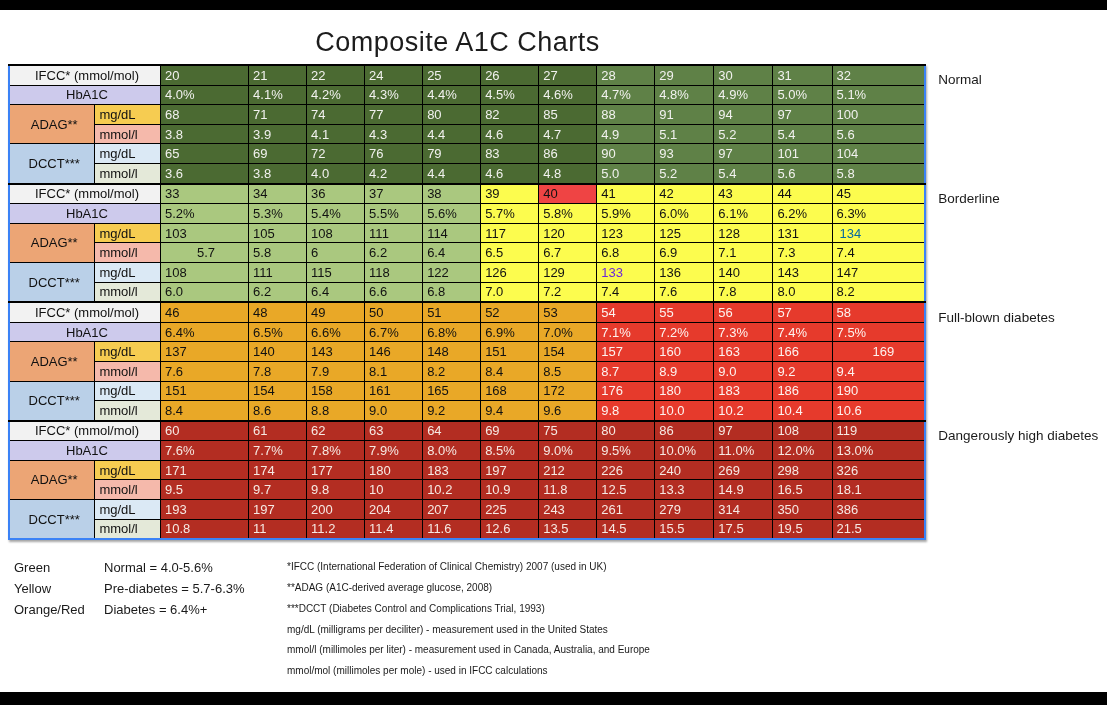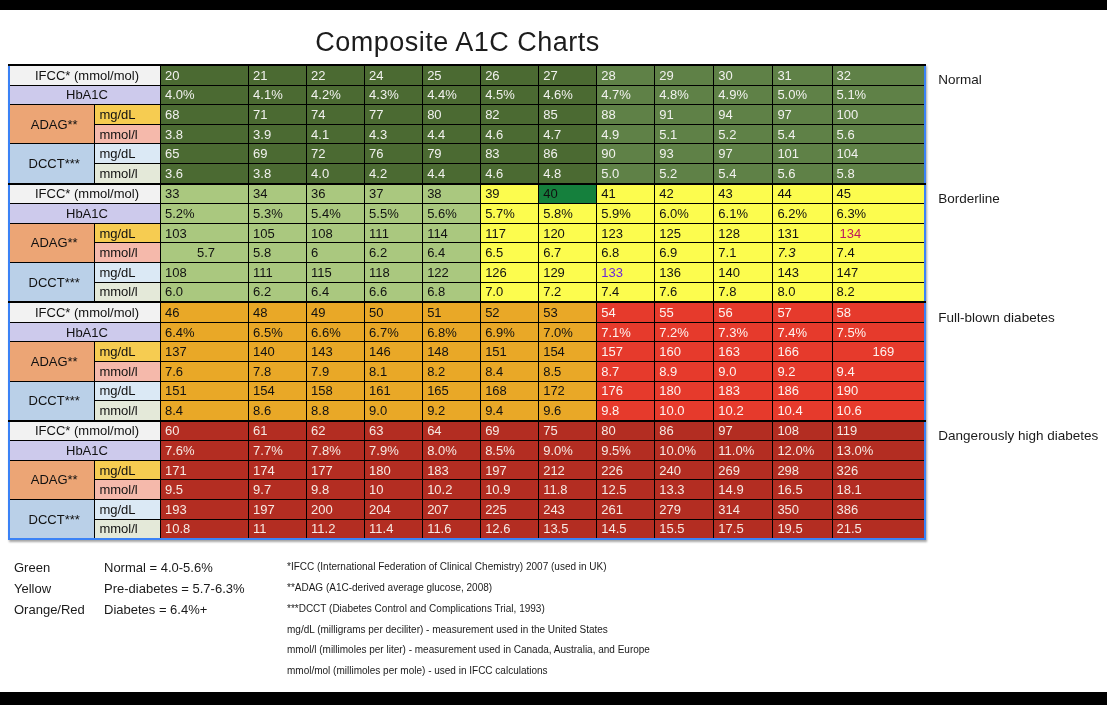--- a/index.html
+++ b/index.html
@@ -150,21 +150,21 @@
             <td class="datacell" style="background: rgb(95, 129, 71); color: rgb(242, 242, 239);">5.8</td>
           </tr>
           <tr class="block-start">
             <td class="hdr-center" colspan="2" style="background: rgb(242, 242, 242);">IFCC* (mmol/mol)</td>
             <td class="datacell" style="background: rgb(170, 200, 127); color: rgb(17, 17, 17);">33</td>
             <td class="datacell" style="background: rgb(170, 200, 127); color: rgb(17, 17, 17);">34</td>
             <td class="datacell" style="background: rgb(170, 200, 127); color: rgb(17, 17, 17);">36</td>
             <td class="datacell" style="background: rgb(170, 200, 127); color: rgb(17, 17, 17);">37</td>
             <td class="datacell" style="background: rgb(170, 200, 127); color: rgb(17, 17, 17);">38</td>
             <td class="datacell" style="background: rgb(252, 252, 78); color: rgb(17, 17, 17);">39</td>
-            <td class="datacell" style="background: #15803d; color: rgb(17, 17, 17); margin-left: 45px;">40</td>
+            <td class="datacell" style="background: #ef4444; color: rgb(17, 17, 17); margin-left: 45px;">40</td>
             <td class="datacell" style="background: rgb(252, 252, 78); color: rgb(17, 17, 17);">41</td>
             <td class="datacell" style="background: rgb(252, 252, 78); color: rgb(17, 17, 17);">42</td>
             <td class="datacell" style="background: rgb(252, 252, 78); color: rgb(17, 17, 17);">43</td>
             <td class="datacell" style="background: rgb(252, 252, 78); color: rgb(17, 17, 17);">44</td>
             <td class="datacell" style="background: rgb(252, 252, 78); color: rgb(17, 17, 17);">45</td>
           </tr>
           <tr>
             <td class="hdr-center" colspan="2" style="background: rgb(205, 202, 236);">HbA1C</td>
             <td class="datacell" style="background: rgb(170, 200, 127); color: rgb(17, 17, 17);">5.2%</td>
             <td class="datacell" style="background: rgb(170, 200, 127); color: rgb(17, 17, 17);">5.3%</td>
@@ -186,35 +186,35 @@
             <td class="datacell" style="background: rgb(170, 200, 127); color: rgb(17, 17, 17);">105</td>
             <td class="datacell" style="background: rgb(170, 200, 127); color: rgb(17, 17, 17);">108</td>
             <td class="datacell" style="background: rgb(170, 200, 127); color: rgb(17, 17, 17);">111</td>
             <td class="datacell" style="background: rgb(170, 200, 127); color: rgb(17, 17, 17);">114</td>
             <td class="datacell" style="background: rgb(252, 252, 78); color: rgb(17, 17, 17);">117</td>
             <td class="datacell" style="background: rgb(252, 252, 78); color: rgb(17, 17, 17);">120</td>
             <td class="datacell" style="background: rgb(252, 252, 78); color: rgb(17, 17, 17);">123</td>
             <td class="datacell" style="background: rgb(252, 252, 78); color: rgb(17, 17, 17);">125</td>
             <td class="datacell" style="background: rgb(252, 252, 78); color: rgb(17, 17, 17);">128</td>
             <td class="datacell" style="background: rgb(252, 252, 78); color: rgb(17, 17, 17);">131</td>
-            <td class="datacell" style="background: rgb(252, 252, 78); color: #be185d; padding-left: 7px;">134</td>
+            <td class="datacell" style="background: rgb(252, 252, 78); color: #0369a1; padding-left: 7px;">134</td>
           </tr>
           <tr>
             <td class="col-hdr-b" style="background: rgb(245, 185, 171);">mmol/l</td>
             <td class="datacell" style="background: rgb(170, 200, 127); color: rgb(17, 17, 17); padding-left: 36px;">5.7</td>
             <td class="datacell" style="background: rgb(170, 200, 127); color: rgb(17, 17, 17);">5.8</td>
             <td class="datacell" style="background: rgb(170, 200, 127); color: rgb(17, 17, 17);">6</td>
             <td class="datacell" style="background: rgb(170, 200, 127); color: rgb(17, 17, 17);">6.2</td>
             <td class="datacell" style="background: rgb(170, 200, 127); color: rgb(17, 17, 17);">6.4</td>
             <td class="datacell" style="background: rgb(252, 252, 78); color: rgb(17, 17, 17);">6.5</td>
             <td class="datacell" style="background: rgb(252, 252, 78); color: rgb(17, 17, 17);">6.7</td>
             <td class="datacell" style="background: rgb(252, 252, 78); color: rgb(17, 17, 17);">6.8</td>
             <td class="datacell" style="background: rgb(252, 252, 78); color: rgb(17, 17, 17);">6.9</td>
             <td class="datacell" style="background: rgb(252, 252, 78); color: rgb(17, 17, 17);">7.1</td>
-            <td class="datacell" style="background: rgb(252, 252, 78); color: rgb(17, 17, 17); font-style: italic;">7.3</td>
+            <td class="datacell" style="background: rgb(252, 252, 78); color: rgb(17, 17, 17);">7.3</td>
             <td class="datacell" style="background: rgb(252, 252, 78); color: rgb(17, 17, 17);">7.4</td>
           </tr>
           <tr>
             <td class="col-hdr-a hdr-center" rowspan="2" style="background: rgb(186, 208, 232);">DCCT***</td>
             <td class="col-hdr-b" style="background: rgb(219, 233, 245);">mg/dL</td>
             <td class="datacell" style="background: rgb(170, 200, 127); color: rgb(17, 17, 17);">108</td>
             <td class="datacell" style="background: rgb(170, 200, 127); color: rgb(17, 17, 17);">111</td>
             <td class="datacell" style="background: rgb(170, 200, 127); color: rgb(17, 17, 17);">115</td>
             <td class="datacell" style="background: rgb(170, 200, 127); color: rgb(17, 17, 17);">118</td>
             <td class="datacell" style="background: rgb(170, 200, 127); color: rgb(17, 17, 17);">122</td>

